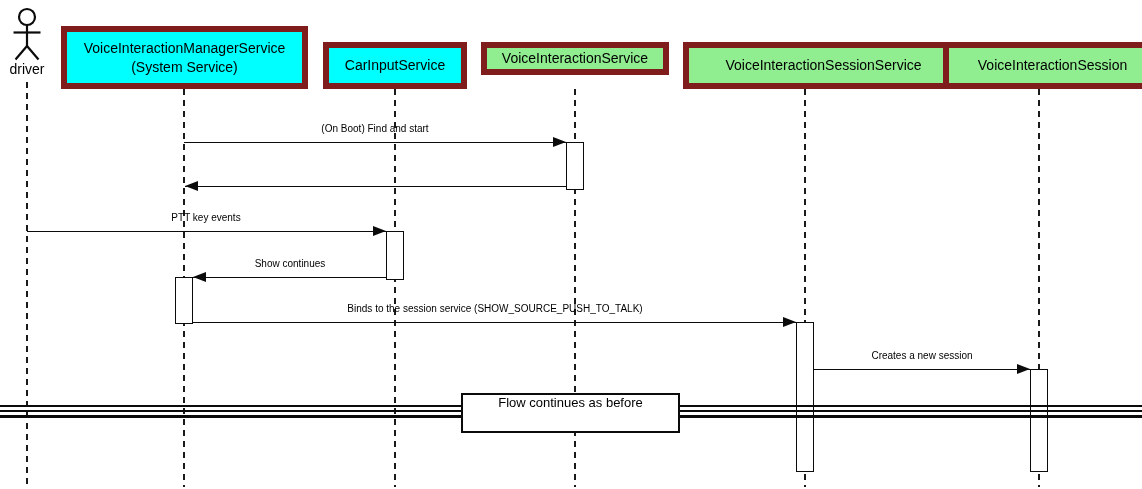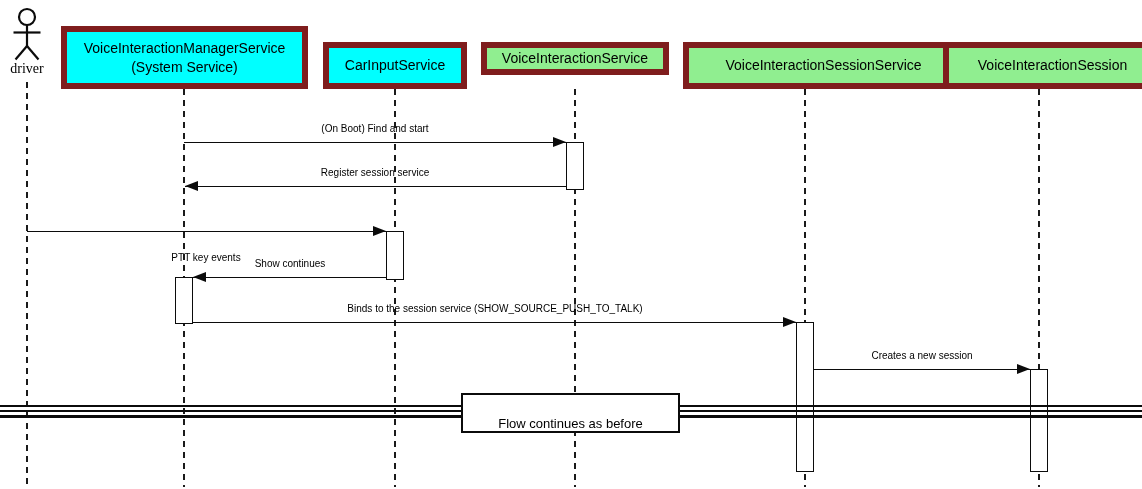--- a/index.html
+++ b/index.html
@@ -32,21 +32,21 @@
   .arrowhead.right{border-left:13px solid #0b0b0b;}
   .arrowhead.left{border-right:13px solid #0b0b0b;}
   .msg-label{
     position:absolute;font-size:10px;white-space:nowrap;
     transform:translateX(-50%);z-index:6;line-height:16px;
   }
   .divider-line{position:absolute;left:0;width:1142px;background:#0b0b0b;z-index:3;}
   .divider-box{
     position:absolute;box-sizing:border-box;
     background:#fff;border:2px solid #0b0b0b;
-    display:flex;align-items:flex-end;justify-content:center;
+    display:flex;align-items:flex-start;justify-content:center;
     font-size:13px;z-index:4;
   }
   .actor-wrap{position:absolute;z-index:5;}
   .actor-label{position:absolute;font-size:14px;text-align:center;transform:translateX(-50%);z-index:5;white-space:nowrap;}
 </style>
 </head>
 <body>
 
 <div id="diagram">
 
@@ -72,21 +72,21 @@
 
   <div class="actor-wrap" style="left:12px;top:6px;width:30px;height:56px;">
     <svg width="30" height="56" viewBox="0 0 30 56">
       <circle cx="15" cy="11" r="8" fill="#fff" stroke="#0b0b0b" stroke-width="2.2"></circle>
       <line x1="15" y1="19" x2="15" y2="40" stroke="#0b0b0b" stroke-width="2.2"></line>
       <line x1="1.5" y1="26.5" x2="28.5" y2="26.5" stroke="#0b0b0b" stroke-width="2.2"></line>
       <line x1="15" y1="40" x2="3.5" y2="53.5" stroke="#0b0b0b" stroke-width="2.2"></line>
       <line x1="15" y1="40" x2="26.5" y2="53.5" stroke="#0b0b0b" stroke-width="2.2"></line>
     </svg>
   </div>
-  <div class="actor-label" style="left:27px;top:61px;font-family:Liberation Serif, serif;">driver</div>
+  <div class="actor-label" style="left:27px;top:61px;">driver</div>
 
   <div class="participant" style="left: 61px; top: 26px; width: 247px; height: 63px; background-color: rgb(0, 255, 255);">
     <span>VoiceInteractionManagerService</span>
     <span>(System Service)</span>
   </div>
   <div class="participant" style="left: 323px; top: 42px; width: 144px; height: 47px; background-color: rgb(0, 255, 255); justify-content: center;">
     <span>CarInputService</span>
   </div>
   <div class="participant" style="left: 481px; top: 42px; width: 188px; height: 33px; background-color: rgb(144, 238, 144);">
     <span>VoiceInteractionService</span>
@@ -95,25 +95,24 @@
     <span>VoiceInteractionSessionService</span>
   </div>
   <div class="participant" style="left: 943px; top: 42px; width: 219px; height: 47px; background-color: rgb(144, 238, 144);">
     <span>VoiceInteractionSession</span>
   </div>
 
   <div class="msg-label" style="left:375px;top:121px;">(On Boot) Find and start</div>
   <div class="msg-line" style="left:184px;top:142px;width:382px;"></div>
   <div class="arrowhead right" style="left:553px;top:137px;"></div>
 
-  <div class="msg-label" style="left:375px;top:165px;">Register session service</div>
   <div class="msg-line" style="left:185px;top:186px;width:381px;"></div>
   <div class="arrowhead left" style="left:185px;top:181px;"></div>
 
-  <div class="msg-label" style="left:206px;top:210px;margin-top:40px;">PTT key events</div>
+  <div class="msg-label" style="left:206px;top:210px;">PTT key events</div>
   <div class="msg-line" style="left:27px;top:231px;width:359px;"></div>
   <div class="arrowhead right" style="left:373px;top:226px;"></div>
 
   <div class="msg-label" style="left:290px;top:256px;">Show continues</div>
   <div class="msg-line" style="left:193px;top:277px;width:193px;"></div>
   <div class="arrowhead left" style="left:193px;top:272px;"></div>
 
   <div class="msg-label" style="left:495px;top:301px;">Binds to the session service (SHOW_SOURCE_PUSH_TO_TALK)</div>
   <div class="msg-line" style="left:193px;top:322px;width:603px;"></div>
   <div class="arrowhead right" style="left:783px;top:317px;"></div>

